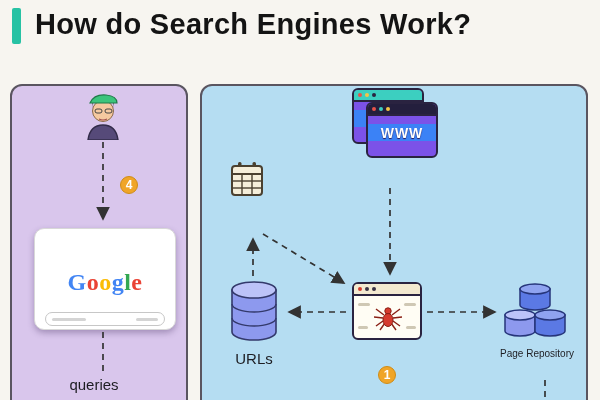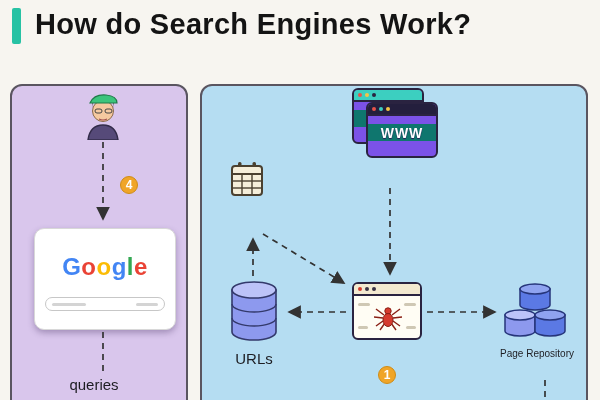--- a/index.html
+++ b/index.html
@@ -27,38 +27,38 @@
     z-index:5;
   }
 
   
   .person { position:absolute; left:81px; top:92px; width:44px; height:48px; z-index:3; }
   .google-card {
     position:absolute; left:34px; top:228px; width:142px; height:102px;
     background:#ffffff; border:1px solid #d8d8d8; border-radius:10px;
     box-shadow:0 3px 6px rgba(60,40,90,0.35); z-index:3;
   }
-  .google-logo { text-align:center; margin-top:24px; font-size:24px; font-weight:bold; letter-spacing:0.5px; }
+  .google-logo { text-align:center; margin-top:40px; font-size:24px; font-weight:bold; letter-spacing:0.5px;font-family:Liberation Serif, serif; }
   .gsearch {
     margin:16px auto 0; width:120px; height:14px; border:1px solid #c7c7c7;
     border-radius:8px; display:flex; align-items:center; justify-content:space-between; padding:0 6px;
   }
   .gsearch .hint { height:3px; border-radius:2px; background:#d4d4d4; }
   .hint-l { width:34px; } .hint-r { width:22px; background:#e3e3e3; }
 
   
   .window { position:absolute; border:2px solid #2a2340; border-radius:6px; overflow:hidden; z-index:3; background:#7b52e8; }
   .win-header { height:12px; display:flex; align-items:center; gap:3px; padding:0 4px; border-bottom:2px solid #2a2340; }
   .dot { width:4px; height:4px; border-radius:50%; flex:0 0 auto; }
   .web-back  { left:352px; top:88px;  width:72px; height:56px; }
   .web-back  .win-header { background:#3ccfc0; }
   .web-front { left:366px; top:102px; width:72px; height:56px; }
   .web-front .win-header { background:#241f3d; }
   .www-stripe {
-    margin-top:8px; height:17px; background:#0f766e;
+    margin-top:8px; height:17px; background:#3b82f6;
     display:flex; align-items:center; justify-content:center;
   }
   .www-text { color:#ffffff; font-weight:bold; font-size:14px; letter-spacing:1px; text-shadow:0 1px 1px #2a1a55; }
 
   .crawler-window { left:352px; top:282px; width:70px; height:58px; background:#fffdf4; }
   .crawler-window .win-header { background:#f3e9d0; }
   .crawler-body { position:relative; height:42px; }
   .content-line { position:absolute; height:3px; background:#cfc8b4; border-radius:2px; }
   .cl1 { left:4px;  top:7px;  width:12px; }
   .cl2 { right:4px; top:7px;  width:12px; }

